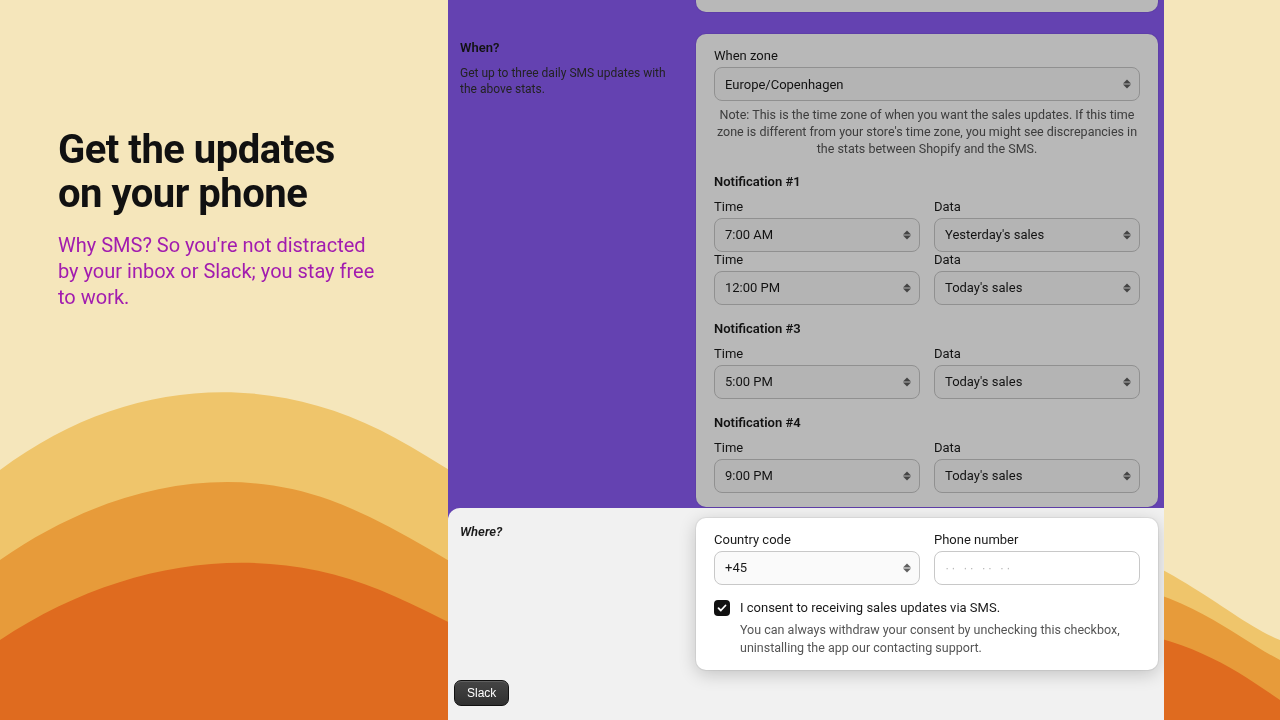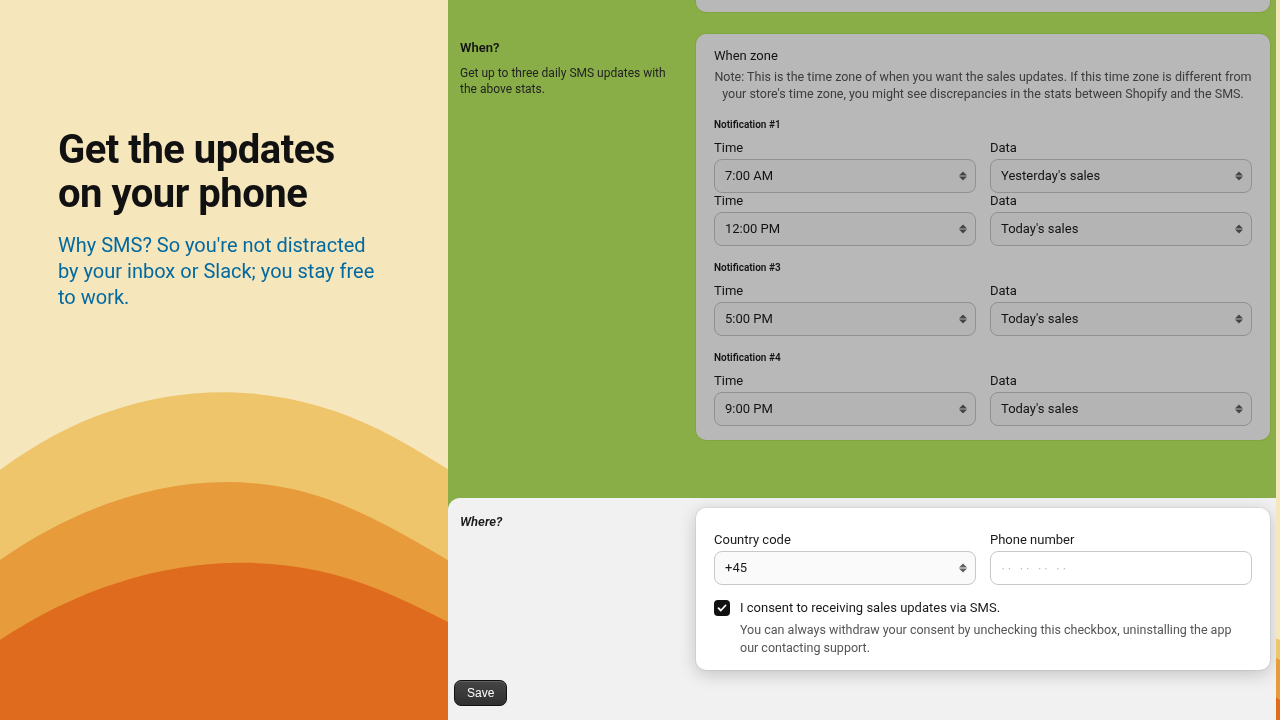--- a/index.html
+++ b/index.html
@@ -15,26 +15,26 @@
 .left-pane {
   position: absolute; left: 0; top: 18px; width: 448px; height: 720px;
   z-index: 2;
   padding: 110px 40px 0 58px;
 }
 .left-title {
   font-size: 40px; font-weight: 700; line-height: 1.1; letter-spacing: -0.5px;
   color: #111; margin-bottom: 16px;
 }
 .left-sub {
-  font-size: 20px; line-height: 1.3; color: #0369a1; font-weight: 400;
+  font-size: 20px; line-height: 1.3; color: #a21caf; font-weight: 400;
   max-width: 330px;
 }
 .right-pane {
-  position: absolute; left: 448px; top: 0; width: 828px; height: 720px;
-  background: #bef264;
+  position: absolute; left: 448px; top: 0; width: 716px; height: 720px;
+  background: #8b5cf6;
   z-index: 3;
   overflow: hidden;
 }
 .dimmer {
   position: absolute; inset: 0;
   background: rgba(0,0,0,0.28);
   z-index: 5;
   pointer-events: none;
 }
 .scroll-content {
@@ -87,36 +87,36 @@
 .chev-up { border-bottom: 4px solid #5f5f5f; }
 .chev-down { border-top: 4px solid #5f5f5f; }
 .note {
   font-size: 12.5px; color: #555; line-height: 1.35; margin-top: 6px; text-align: center;
 }
 .notif-row {
   display: flex; gap: 14px;
 }
 .notif-col { flex: 1; }
 .notif-title {
-  font-size: 10px; font-weight: 600; color: #1a1a1a; margin: 16px 0 10px 0;
+  font-size: 13px; font-weight: 600; color: #1a1a1a; margin: 16px 0 10px 0;
 }
 .spacer-top { height: 46px; }
 .where-zone {
   position: absolute; left: 0; right: 0; bottom: 0;
   z-index: 10;
   background: #f1f1f1;
   border-top-left-radius: 12px;
   padding: 10px 6px 14px 6px;
 }
 .where-flex { display: flex; gap: 16px; }
 .where-left { flex: 0 0 226px; padding-left: 6px; font-style: italic; }
 .where-card {
   flex: 1;
   background: #fff; border-radius: 10px;
-  padding: 24px 18px 14px 18px;
+  padding: 14px 18px 14px 18px;
   box-shadow: 0 4px 18px rgba(0,0,0,0.2), 0 0 0 1px rgba(0,0,0,0.05);
 }
 .where-row { display: flex; gap: 14px; }
 .where-col { flex: 1; }
 .text-input {
   width: 100%; height: 34px;
   background: #fff;
   border: 1px solid #c8c8c8;
   border-radius: 8px;
   padding: 0 10px;
@@ -181,20 +181,27 @@
 
     <div class="section">
       <div class="section-left">
         <div class="spacer-top" style="height:6px"></div>
         <div class="sec-title">When?</div>
         <div class="sec-desc">Get up to three daily SMS updates with the above stats.</div>
       </div>
       <div class="section-right">
         <div class="card">
           <div class="field-label">When zone</div>
+          <div class="select">
+            <span>Europe/Copenhagen</span>
+            <span class="select-chevron">
+                <span class="chev-up"></span>
+                <span class="chev-down"></span>
+              </span>
+          </div>
           <div class="note">Note: This is the time zone of when you want the sales updates. If this time zone is different from your store's time zone, you might see discrepancies in the stats between Shopify and the SMS.</div>
 
           <div class="notif-title">Notification #1</div>
           <div class="notif-row">
             <div class="notif-col">
               <div class="field-label">Time</div>
               <div class="select">
                 <span>7:00 AM</span>
                 <span class="select-chevron">
                     <span class="chev-up"></span>
@@ -320,16 +327,16 @@
                 <path d="M1.5 5.2 L3.8 7.5 L8.5 2.5" stroke="#fff" stroke-width="1.8" fill="none" stroke-linecap="round" stroke-linejoin="round"></path>
               </svg>
           </div>
           <div>
             <div class="consent-text">I consent to receiving sales updates via SMS.</div>
             <div class="consent-sub">You can always withdraw your consent by unchecking this checkbox, uninstalling the app our contacting support.</div>
           </div>
         </div>
       </div>
     </div>
-    <button class="save-btn">Save</button>
+    <button class="save-btn">Slack</button>
   </div>
 
 </div>
 
 </body></html>

